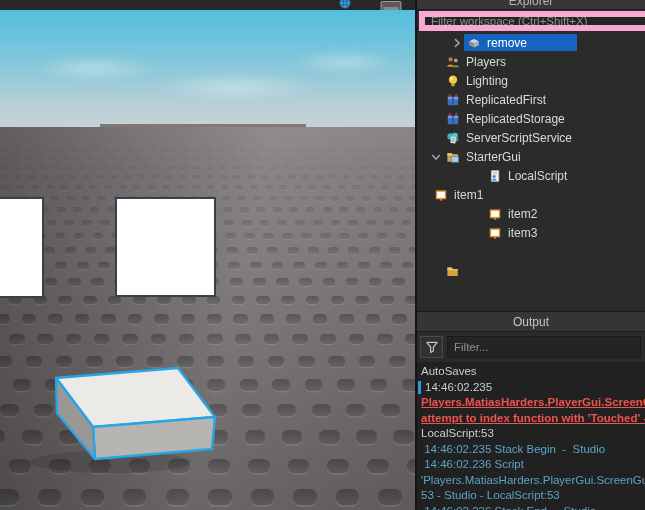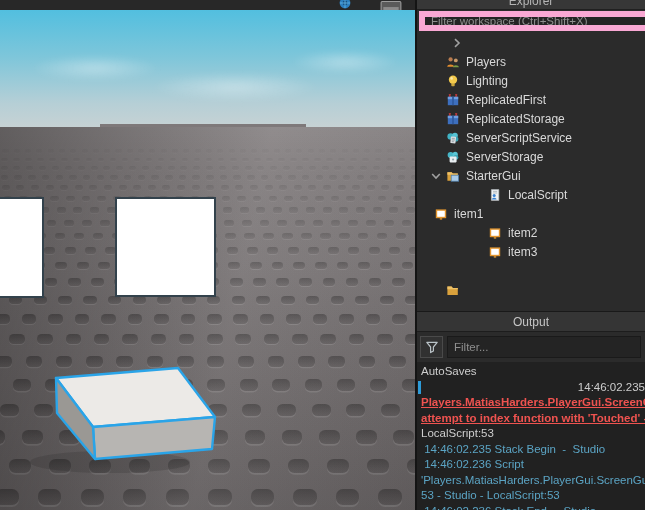--- a/index.html
+++ b/index.html
@@ -48,21 +48,21 @@
   .output-toolbar{position:absolute;left:0;top:333px;width:228px;height:29px;background:#2b2b2b;}
   .funnel-btn{position:absolute;left:3px;top:3px;width:23px;height:22px;background:#313131;border:1px solid #4a4a4a;padding:0;cursor:pointer;}
   .funnel svg{width:14px;height:14px;display:block;margin:0 auto;}
   .ofilter{position:absolute;left:30px;top:3px;width:194px;height:22px;background:#242424;border:1px solid #1a1a1a;color:#cfcfcf;font-size:11.5px;padding:0 6px;outline:none;}
   .ofilter::placeholder{color:#8f8f8f;}
   .log{position:absolute;left:0;top:362px;width:228px;height:148px;background:#212121;overflow:hidden;padding-top:2px;}
   .lline{position:relative;height:15.5px;line-height:15.5px;font-size:11.5px;padding-left:4px;white-space:pre;overflow:hidden;}
   .lline.plain{color:#cdcdcd;}
   .lline.info{color:#5ba4c4;}
   .lline.error{color:#ef5350;font-weight:bold;text-decoration:underline;}
-  .lline.marked{padding-left:8px;text-align:right;}
+  .lline.marked{padding-left:8px;}
   .lline.marked::before{content:"";position:absolute;left:1px;top:1px;bottom:1px;width:3px;background:#2d9bd8;}
 </style>
 </head>
 <body>
 
 <div id="app">
 
   <div class="viewport">
     <div class="sky">
       <div class="cloud c1"></div>
@@ -546,20 +546,30 @@
       <span>Explorer</span>
     </div>
     <input class="efilter" type="text" placeholder="Filter workspace (Ctrl+Shift+X)" style="">
     <div class="tree" id="tree">
         <div class="trow sel" style="padding-left: 33px;">
           <span class="chev">
             <svg viewBox="0 0 14 14">
               <path d="M5 3.2 9 7 5 10.8" fill="none" stroke="#a0a0a0" stroke-width="1.6"></path>
             </svg>
           </span>
+          <span class="rowline">
+            <span class="ticon">
+              <svg viewBox="0 0 14 14">
+                <path d="M2.2 5.2 7 3l4.8 2.2L7 7.6z" fill="#d6d6d6"></path>
+                <path d="M2.2 5.2 7 7.6v4L2.2 9.3z" fill="#8f8f8f"></path>
+                <path d="M11.8 5.2 7 7.6v4l4.8-2.3z" fill="#b3b3b3"></path>
+              </svg>
+            </span>
+            <span class="tlabel">remove</span>
+          </span>
         </div>
         <div class="trow" style="padding-left: 12px;">
           <span class="chev"></span>
           <span class="rowline">
             <span class="ticon">
               <svg viewBox="0 0 14 14">
                 <circle cx="4.6" cy="4.4" r="2.1" fill="#b97b4e"></circle>
                 <path d="M1.2 11.8c0-3 6.8-3 6.8 0z" fill="#e08c2e"></path>
                 <circle cx="9.8" cy="5.4" r="1.9" fill="#c99a6a"></circle>
                 <path d="M6.9 12.3c0-2.7 6-2.7 6 0z" fill="#7d9c42"></path>
@@ -615,35 +625,20 @@
             <span class="ticon">
               <svg viewBox="0 0 14 14">
                 <circle cx="4.6" cy="5.4" r="3.2" fill="#40b2c4"></circle>
                 <circle cx="9" cy="4.6" r="2.8" fill="#55c3d4"></circle>
                 <circle cx="9.8" cy="8" r="2.6" fill="#3aa3b5"></circle>
                 <rect x="4.6" y="5.6" width="5.2" height="6.6" rx="0.6" fill="#d9dee1" transform="rotate(6 7.2 9)"></rect>
                 <path d="M5.8 7.4h3M5.8 9h3M5.8 10.6h2" stroke="#8d979d" stroke-width="0.8"></path>
               </svg>
             </span>
             <span class="tlabel">ServerScriptService</span>
-          </span>
-        </div>
-        <div class="trow" style="padding-left: 12px;">
-          <span class="chev"></span>
-          <span class="rowline">
-            <span class="ticon">
-              <svg viewBox="0 0 14 14">
-                <circle cx="4.6" cy="5" r="3" fill="#46b6c8"></circle>
-                <circle cx="9.2" cy="4.4" r="2.6" fill="#58c6d6"></circle>
-                <circle cx="10" cy="7.4" r="2.4" fill="#3aa3b5"></circle>
-                <rect x="3.6" y="6.6" width="7" height="5.8" rx="0.8" fill="#e9eef1"></rect>
-                <circle cx="7.1" cy="9.5" r="1.1" fill="#90a2ab"></circle>
-              </svg>
-            </span>
-            <span class="tlabel">ServerStorage</span>
           </span>
         </div>
         <div class="trow" style="padding-left: 12px;">
           <span class="chev">
             <svg viewBox="0 0 14 14">
               <path d="M3.2 5 7 9 10.8 5" fill="none" stroke="#a0a0a0" stroke-width="1.6"></path>
             </svg>
           </span>
           <span class="rowline">
             <span class="ticon">

